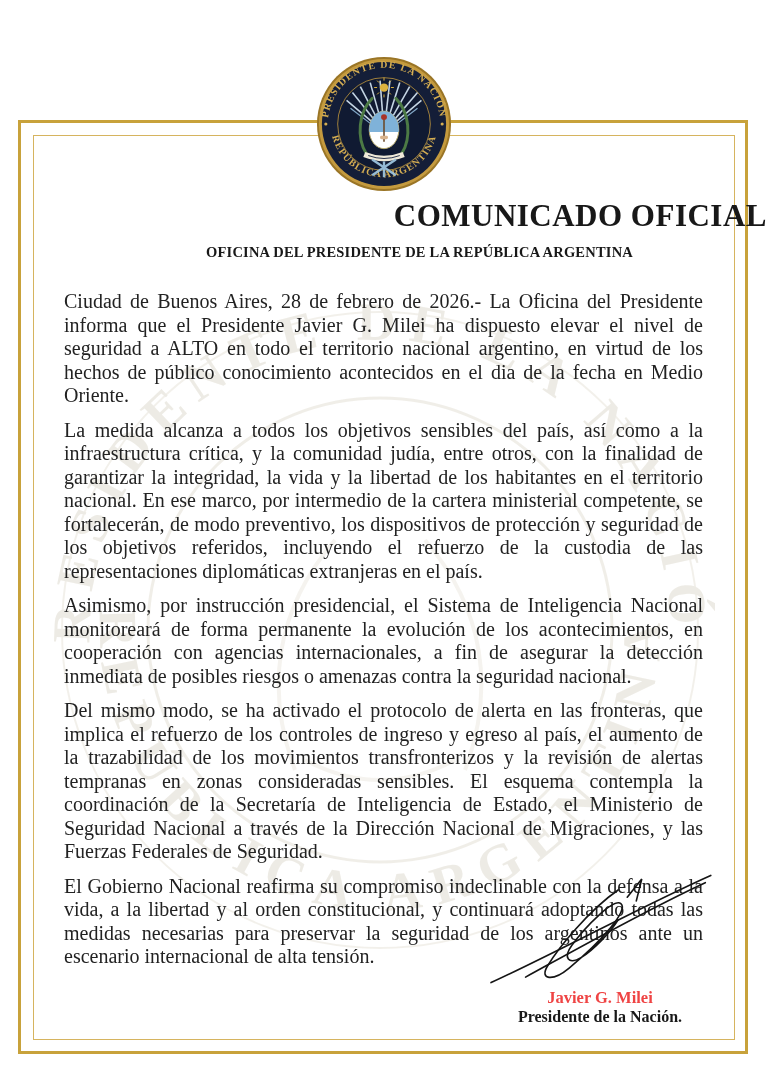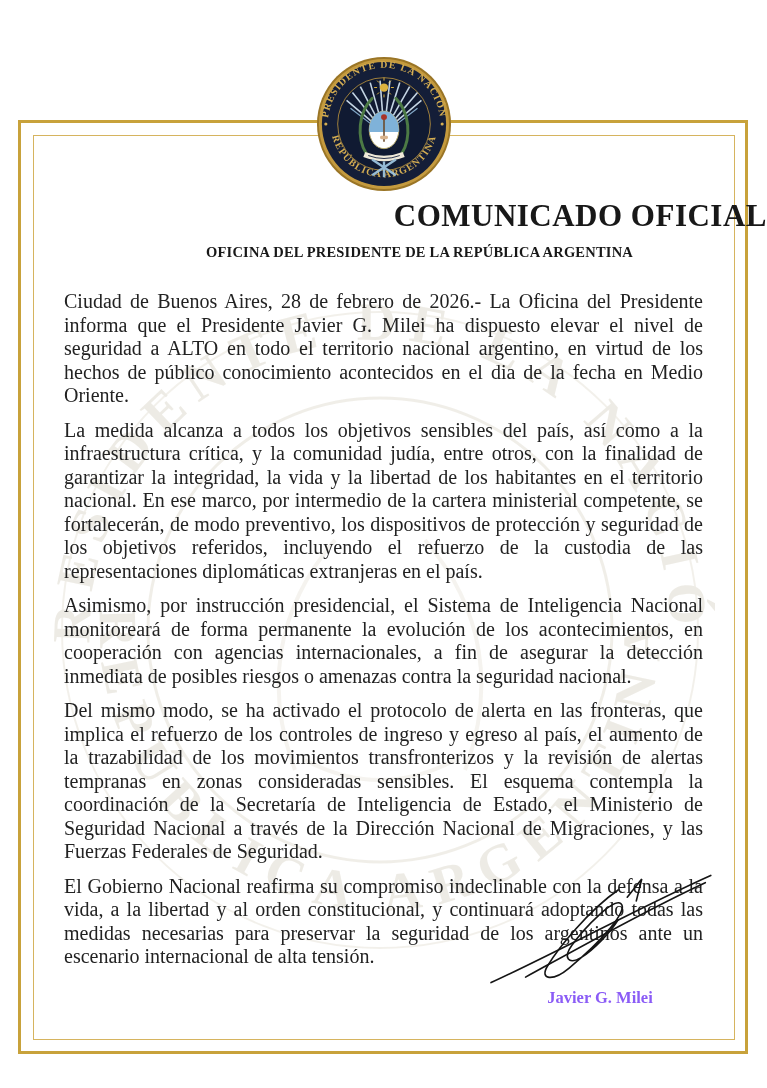--- a/index.html
+++ b/index.html
@@ -106,21 +106,21 @@
     text-align: center;
   }
   .signature-scrawl {
     display: block;
     width: 250px; height: 118px;
     margin: 0 auto;
   }
   .signatory-name {
     font-size: 16.5px;
     font-weight: bold;
-    color: #8b5cf6;
+    color: #ef4444;
     line-height: 19px;
   }
   .signatory-title {
     font-size: 16px;
     font-weight: bold;
     color: #181818;
     line-height: 19px;
   }
 </style>
 </head>
@@ -242,15 +242,16 @@
   <div class="signature-block">
     <svg class="signature-scrawl" viewBox="0 0 260 130" fill="none">
       <g stroke="#151515" stroke-width="1.8" stroke-linecap="round" fill="none">
         <path d="M 10 124 C 80 92 180 38 252 6"></path>
         <path d="M 48 118 C 110 84 185 42 246 14"></path>
         <path d="M 150 22 C 118 44 84 86 72 106 C 63 121 78 123 96 108 C 132 78 162 44 153 37 C 145 31 114 62 99 83 C 89 97 95 105 110 96 C 124 87 142 68 150 55"></path>
         <path d="M 160 30 L 176 10 L 170 34"></path>
       </g>
     </svg>
     <div class="signatory-name">Javier G. Milei</div>
+    <div class="signatory-title">Presidente de la Nación.</div>
   </div>
 
 </div>
 
 </body></html>

